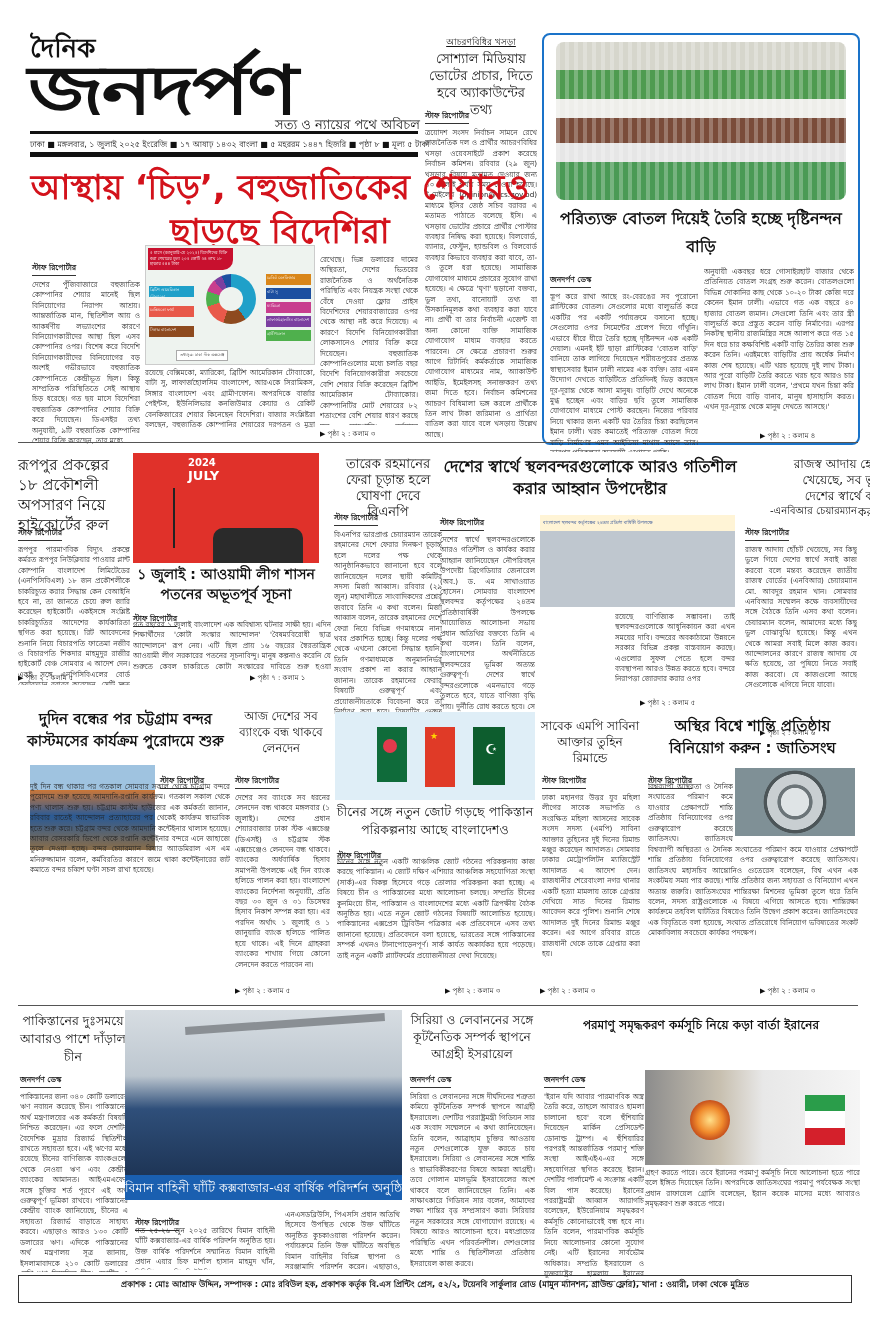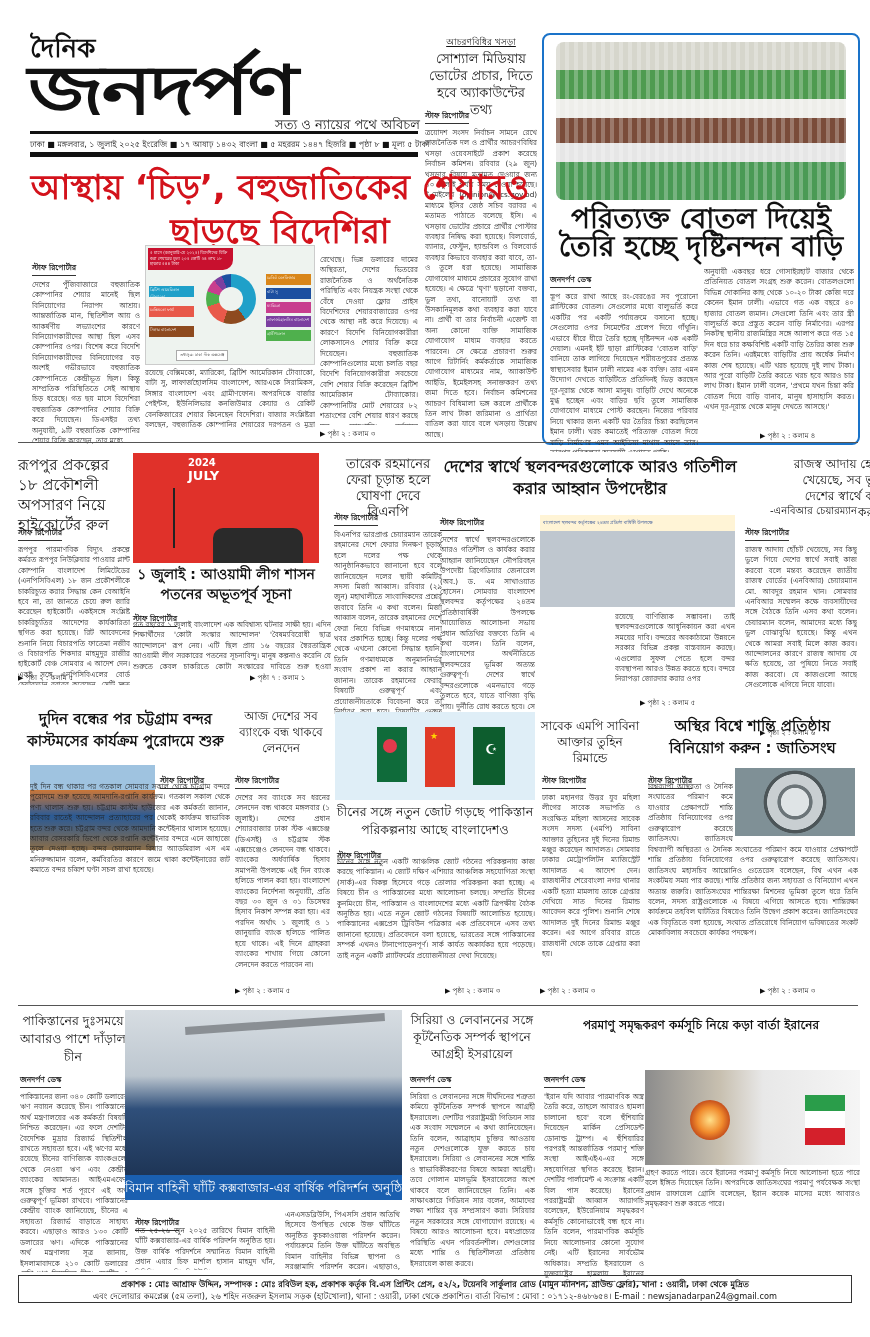--- a/index.html
+++ b/index.html
@@ -24,21 +24,21 @@
 
   
   #side-kicker { left: 425px; top: 35px; width: 112px; font-size: 9px; text-align: center; text-decoration: underline; }
   #side-title { left: 425px; top: 50px; width: 112px; font-size: 13px; line-height: 17px; }
 
   
   #bottle-box { left: 542px; top: 33px; width: 318px; height: 412px; border: 2px solid #1a73c9; border-radius: 8px; }
   #bottle-photo { left: 556px; top: 42px; width: 290px; height: 158px; border-radius: 8px;
      background: repeating-linear-gradient(90deg, rgba(255,255,255,.25) 0 4px, transparent 4px 9px),
      linear-gradient(180deg, #d6d6cc 0%, #d6d6cc 18%, #4f9b50 18%, #4f9b50 36%, #eeeeea 36%, #eeeeea 48%, #7a4c3a 48%, #7a4c3a 64%, #e6e6e6 64%, #e6e6e6 76%, #4a9a55 76%, #4a9a55 100%); }
-  #bottle-title { left: 548px; top: 205px; width: 306px; font-size: 28px; line-height: 28px; font-weight: bold; }
+  #bottle-title { left: 548px; top: 205px; width: 306px; font-size: 16px; line-height: 28px; font-weight: bold; }
 
   
   #lead-title { left: 30px; top: 165px; width: 500px; font-size: 34px; line-height: 44px; font-weight: bold; }
   #infographic { left: 145px; top: 245px; width: 170px; height: 120px; background: #eef3ef; border: 1px solid #ccc; }
 
   .donut { position:absolute; left:60px; top:28px; width:50px; height:50px; border-radius:50%;
     background: conic-gradient(#1fa0c9 0 40%, #8e4a1f 40% 55%, #e8594a 55% 70%, #4fb04d 70% 80%, #c83e8e 80% 88%, #7b3fa0 88% 94%, #1c4fa0 94% 100%); }
   .donut::after { content:""; position:absolute; left:13px; top:13px; width:24px; height:24px; border-radius:50%; background:#eef3ef; }
   .ig-box { position:absolute; height:11px; width:45px; font-size:4px; color:#fff; padding:1px; }
 
@@ -221,14 +221,13 @@
   <div class="body-text" style="height:190px;">'ইরান যদি আবার পারমাণবিক অস্ত্র তৈরি করে, তাহলে আবারও হামলা চালানো হবে' বলে হুঁশিয়ারি দিয়েছেন মার্কিন প্রেসিডেন্ট ডোনাল্ড ট্রাম্প। এ হুঁশিয়ারির পরপরই আন্তর্জাতিক পরমাণু শক্তি সংস্থা আইএইএ-এর সঙ্গে সহযোগিতা স্থগিত করেছে ইরান। দেশটির পার্লামেন্ট এ সংক্রান্ত একটি বিল পাস করেছে। ইরানের পররাষ্ট্রমন্ত্রী আব্বাস আরাগচি বলেছেন, ইউরেনিয়াম সমৃদ্ধকরণ কর্মসূচি কোনোভাবেই বন্ধ হবে না। তিনি বলেন, পারমাণবিক কর্মসূচি নিয়ে আলোচনার কোনো সুযোগ নেই। এটি ইরানের সার্বভৌম অধিকার। সম্প্রতি ইসরায়েল ও যুক্তরাষ্ট্রের হামলায় ইরানের পারমাণবিক স্থাপনাগুলো ক্ষতিগ্রস্ত হয়।</div>
 </div>
 <div class="abs photo" style="left:645px;top:1070px;width:215px;height:95px;background:linear-gradient(90deg,#8c8c8c 0%,#c8c0b0 35%,#e8e8e8 55%,#f5f5f5 100%);">
   <div style="position:absolute;left:45px;top:30px;width:40px;height:40px;border-radius:50%;background:radial-gradient(circle,#ffe08a 0%,#f08a2c 45%,#b63a16 80%,transparent 100%);"></div>
   <div style="position:absolute;right:15px;top:25px;width:40px;height:50px;background:linear-gradient(180deg,#2a9d4a 0 33%,#fff 33% 66%,#d4202b 66% 100%);"></div>
 </div>
 <div class="abs body-text" style="left:645px;top:1168px;width:215px;height:95px;">গ্রহণ করতে পারে। তবে ইরানের পরমাণু কর্মসূচি নিয়ে আলোচনা হতে পারে বলে ইঙ্গিত দিয়েছেন তিনি। অপরদিকে জাতিসংঘের পরমাণু পর্যবেক্ষক সংস্থা প্রধান রাফায়েল গ্রোসি বলেছেন, ইরান কয়েক মাসের মধ্যে আবারও সমৃদ্ধকরণ শুরু করতে পারে।</div>
 
 <div class="abs footer-box">
   <div style="font-weight:bold;white-space:nowrap;overflow:hidden;">প্রকাশক : মোঃ আশ্রাফ উদ্দিন, সম্পাদক : মোঃ রবিউল হক, প্রকাশক কর্তৃক বি.এস প্রিন্টিং প্রেস, ৫২/২, টয়েনবি সার্কুলার রোড (মামুন ম্যানশন, গ্রাউন্ড ফ্লোর), থানা : ওয়ারী, ঢাকা থেকে মুদ্রিত</div>
-  <div style="white-space:nowrap;overflow:hidden;">এবং দেলোয়ার কমপ্লেক্স (৫ম তলা), ২৬ শহিদ নজরুল ইসলাম সড়ক (হাটখোলা), থানা : ওয়ারী, ঢাকা থেকে প্রকাশিত। বার্তা বিভাগ : মোবা : ০১৭১২-৪৬৮৬৫৪। E-mail : newsjanadarpan24@gmail.com</div>
 </div>
 
 </body></html>

